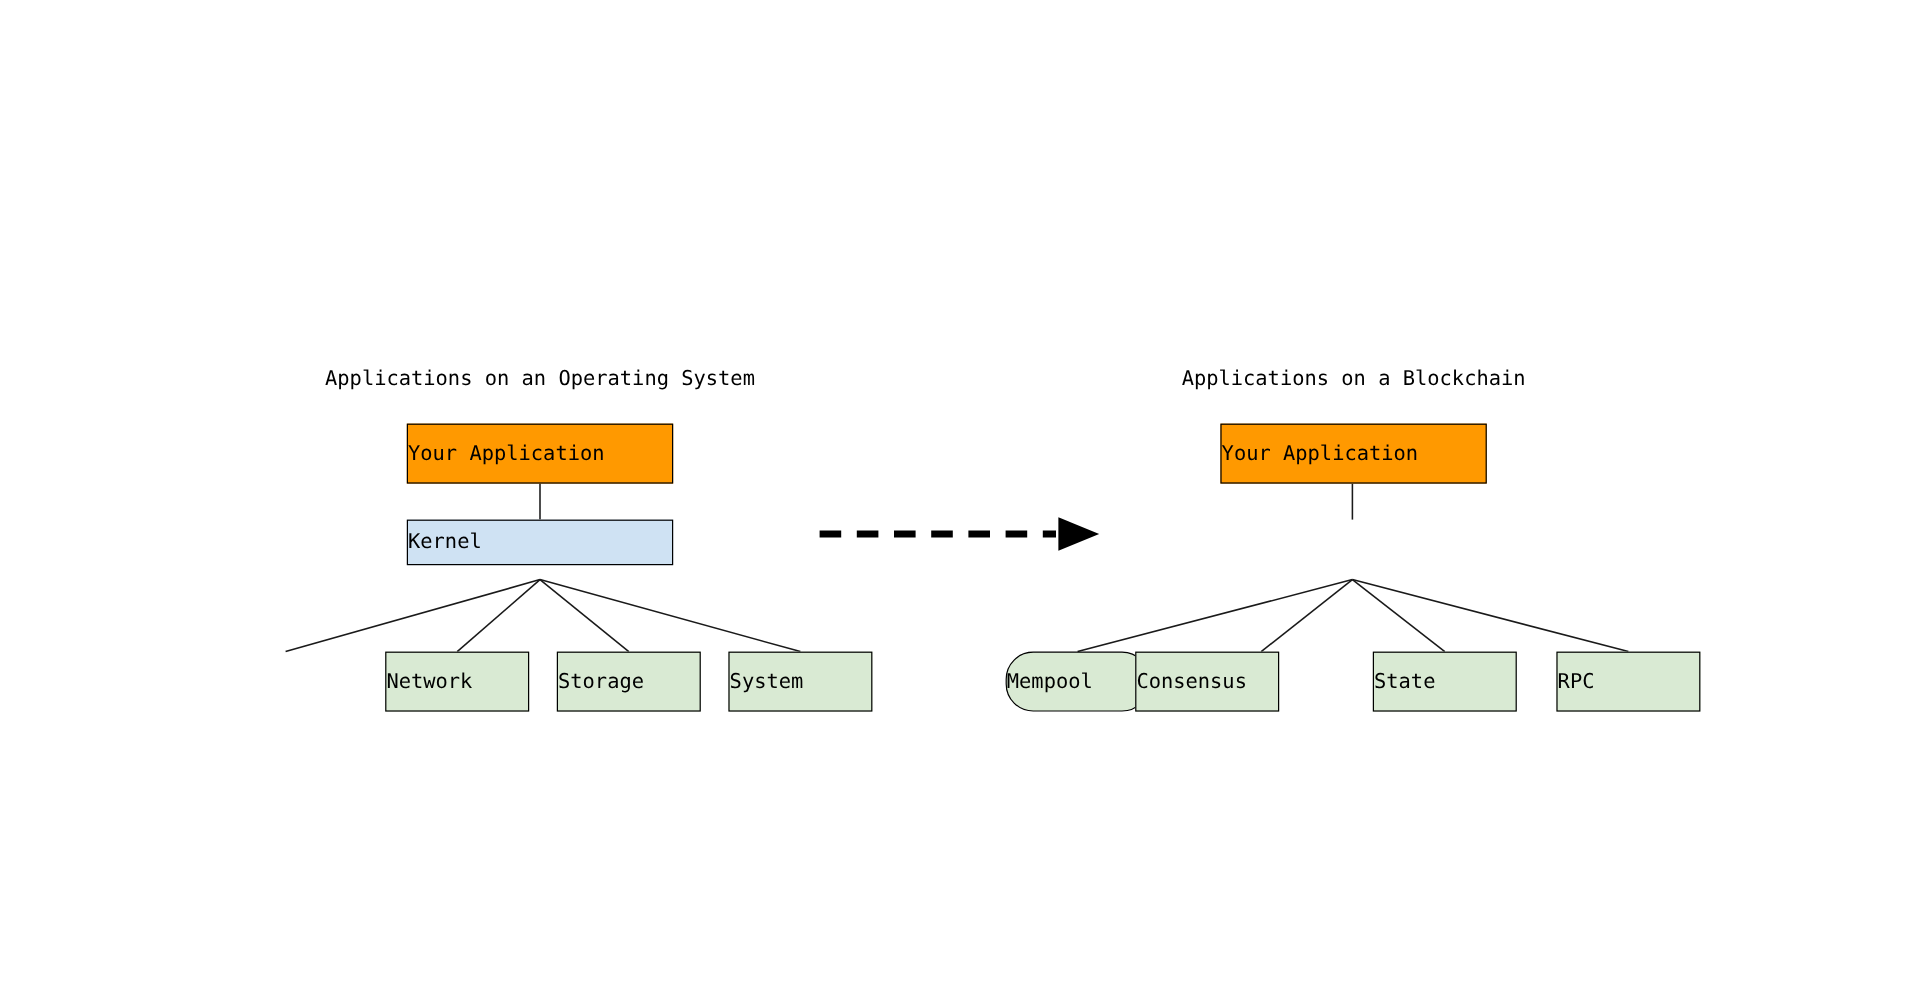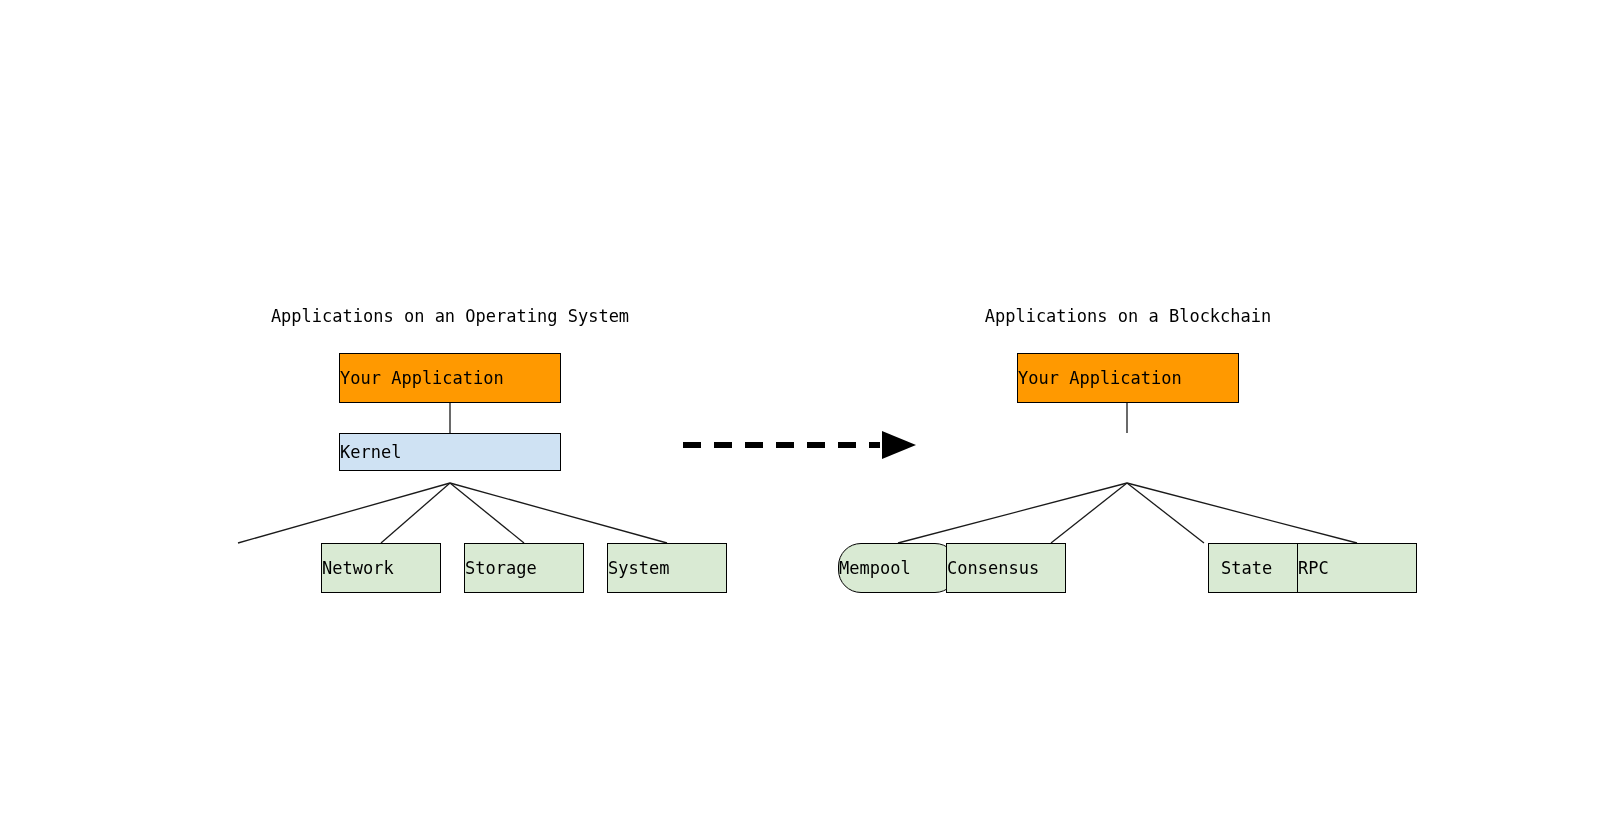--- a/index.html
+++ b/index.html
@@ -56,21 +56,21 @@
   .left-col  { left: 339px; }
   .right-col { left: 1017px; }
 
   .child.l0 { left: 178px; }
   .child.l1 { left: 321px; }
   .child.l2 { left: 464px; }
   .child.l3 { left: 607px; }
 
   .child.r0 { left: 838px; border-radius: 23px; }
   .child.r1 { left: 946px; }
-  .child.r2 { left: 1208px; padding-left: 12px; }
+  .child.r2 { left: 1144px; }
   .child.r3 { left: 1297px; }
 </style>
 </head>
 <body>
 
 <div class="canvas">
 
   <svg class="connectors" viewBox="0 0 1600 836" xmlns="http://www.w3.org/2000/svg">
     <g stroke="#1a1a1a" stroke-width="1.3" fill="none">
       <line x1="450" y1="375" x2="450" y2="405"></line>

